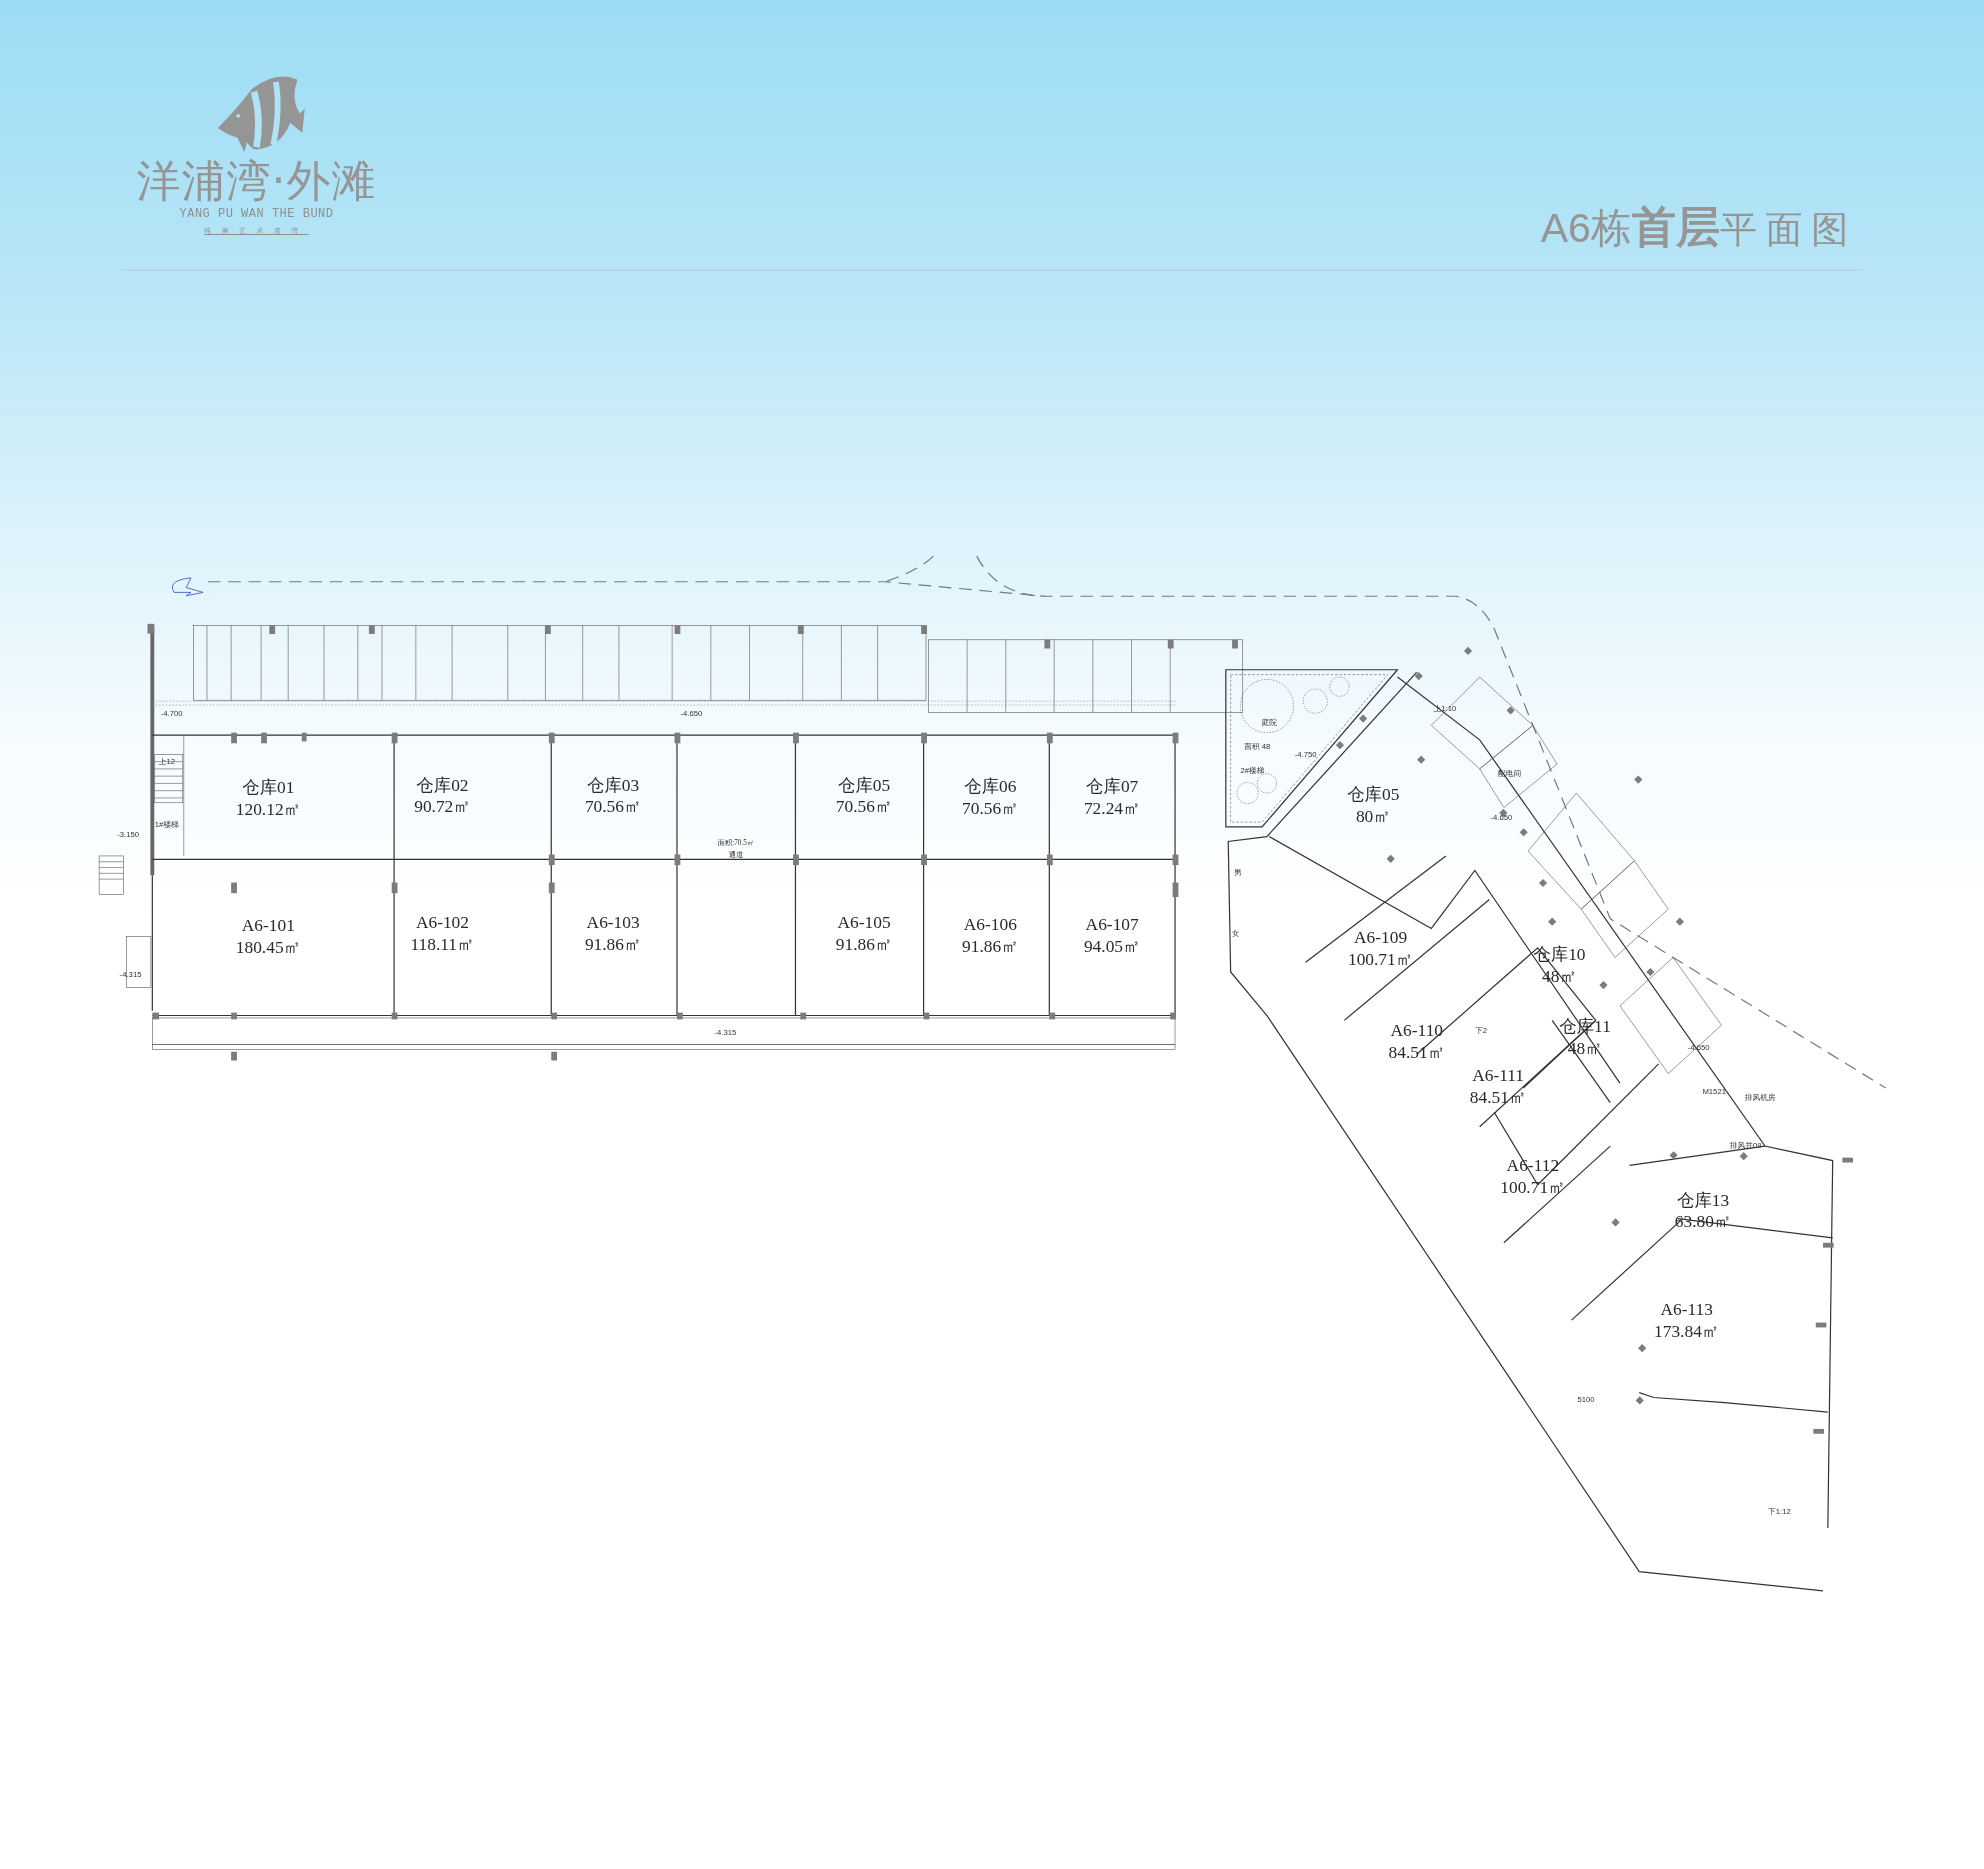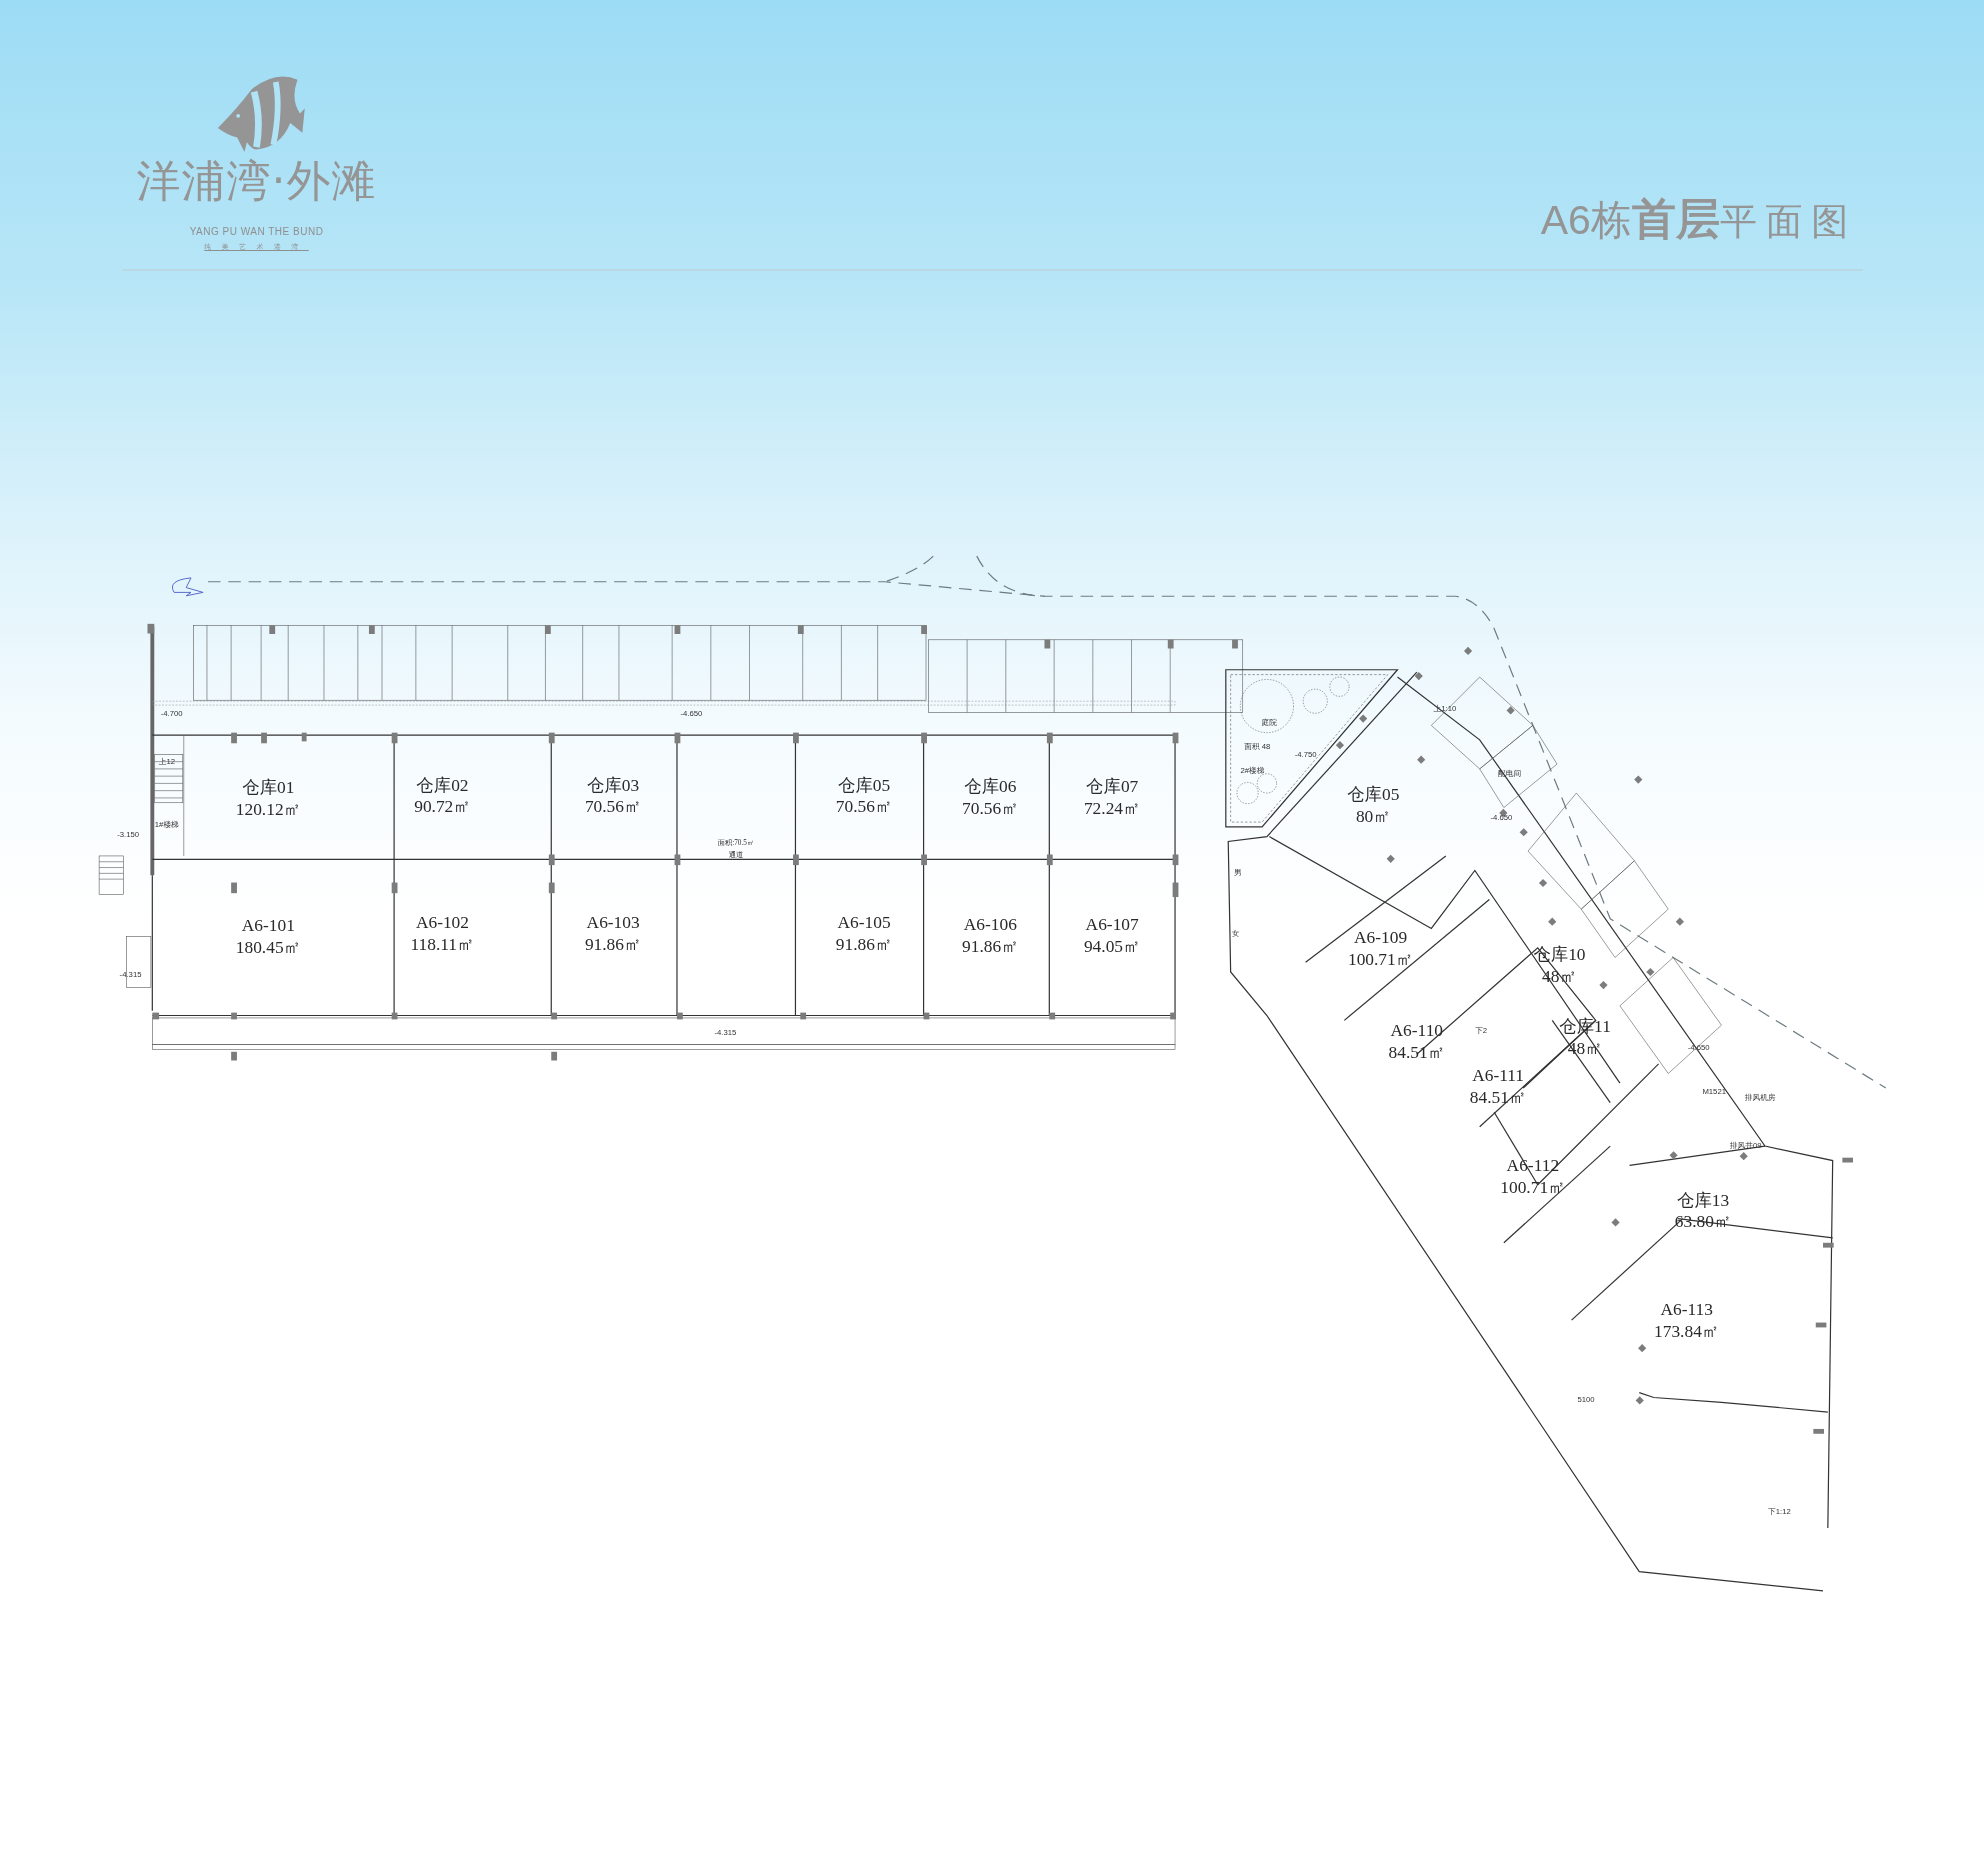--- a/index.html
+++ b/index.html
@@ -4,23 +4,23 @@
 <style>
   html, body { margin: 0; padding: 0; }
   body {
     width: 1985px; height: 1870px; overflow: hidden;
     background: linear-gradient(to bottom, #9ddcf5 0px, #b8e6f7 290px, #dcf2fb 532px, #f4fbfe 725px, #ffffff 919px, #ffffff 1870px);
     font-family: "DejaVu Sans", sans-serif;
     position: relative;
   }
   .logo { position: absolute; left: 121px; top: 70px; width: 271px; text-align: center; color: #959595; }
   .logo-name { font-family: "DejaVu Sans", sans-serif; font-size: 44px; letter-spacing: 1px; line-height: 1; margin-top: 4.8px; }
-  .logo-en { font-family: Liberation Sans, sans-serif; font-size: 10px; letter-spacing: 0.5px; margin-top: 23px; color:#8f8f8f; }
+  .logo-en { font-family: Liberation Mono, monospace; font-size: 12px; letter-spacing: 0.5px; margin-top: 4px; color:#8f8f8f; }
   .logo-tag { font-family: "DejaVu Sans", sans-serif; font-size: 6.8px; letter-spacing: 10.6px; margin-top: 4.8px; color:#8f8f8f;text-decoration:underline; }
-  .title { position: absolute; right: 128px; top: 190px; color: #959595; font-family: "Liberation Sans", sans-serif; white-space: nowrap; }
+  .title { position: absolute; right: 128px; top: 198px; color: #959595; font-family: "Liberation Sans", sans-serif; white-space: nowrap; }
   .title .a6 { font-size: 41px; font-weight: normal; }
   .title .bold { font-size: 44px; font-weight: bold; font-family: "DejaVu Sans", sans-serif; }
   .title .rest { font-size: 37px; letter-spacing: 8.7px; font-family: "DejaVu Sans", sans-serif; }
   .divider { position: absolute; left: 122px; top: 269px; width: 1741px; height: 1.9px; background: #b9d8e3; }
   svg.plan { position: absolute; left: 0; top: 0; }
   .rl { font-family: "Liberation Serif", "DejaVu Serif", serif; fill: #2a2a2a; font-size: 36px; text-anchor: middle; }
   .rs { font-family: "Liberation Serif", "DejaVu Serif", serif; fill: #2a2a2a; font-size: 15px; text-anchor: middle; }
   .an { font-family: "Liberation Sans", sans-serif; fill: #333; font-size: 16px; text-anchor: middle; }
   .wall { stroke: #333; stroke-width: 2.5; fill: none; }
   .thin { stroke: #555; stroke-width: 1.2; fill: none; }

